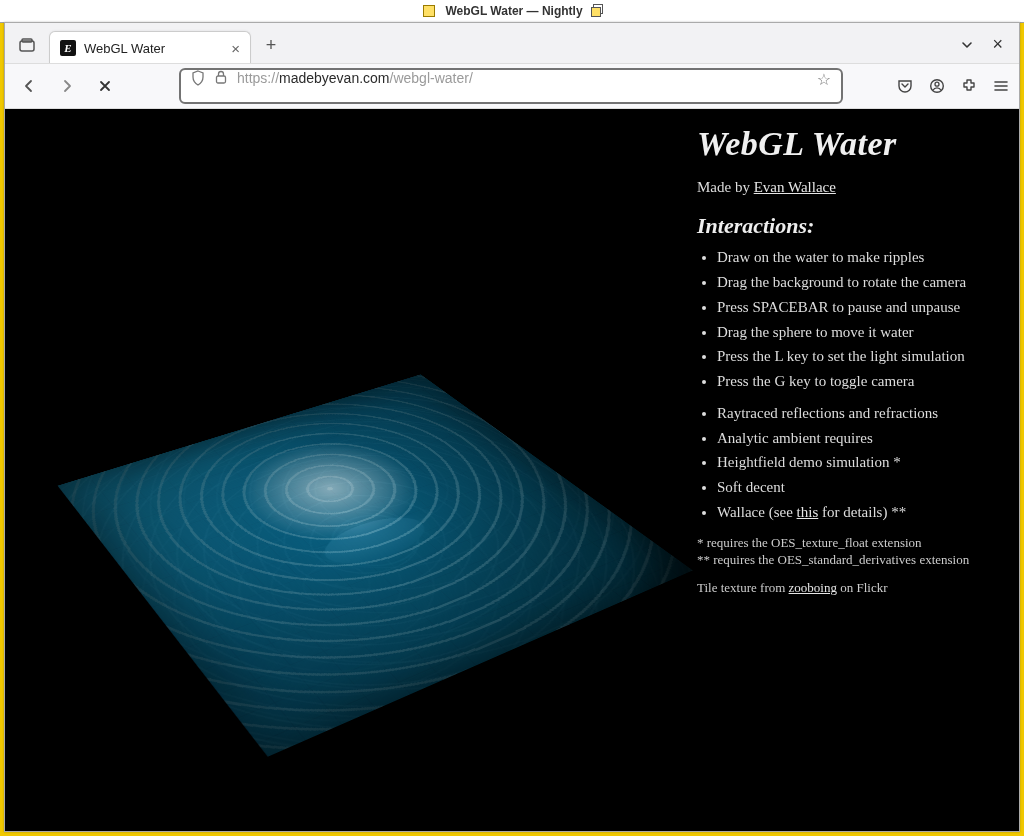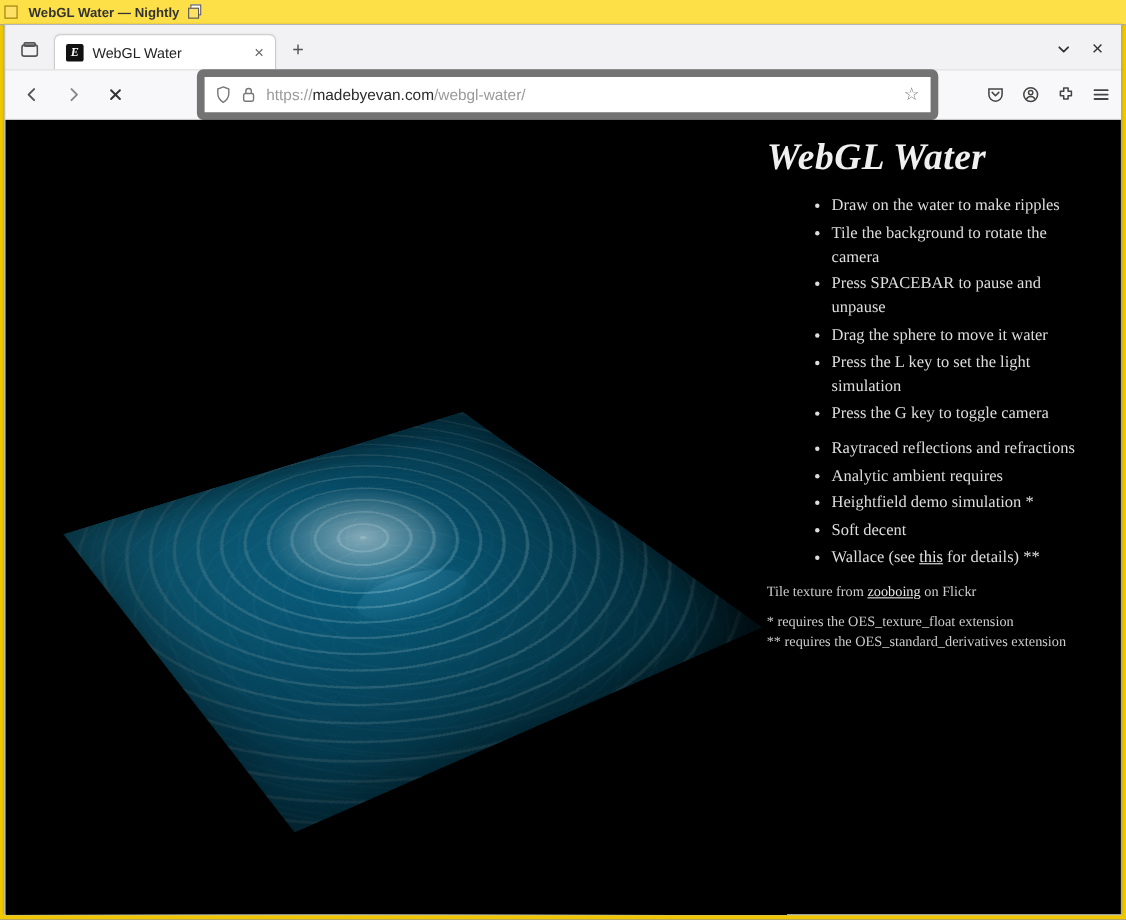--- a/index.html
+++ b/index.html
@@ -1,53 +1,53 @@
 <!DOCTYPE html>
 <html><head>
 <meta charset="utf-8">
 <style>
   html,body{margin:0;padding:0;height:100%;font-family:sans-serif;overflow:hidden;}
   .outer{width:1024px;height:836px;background:#f0c800;position:relative;box-sizing:border-box;}
   
-  .os-titlebar{height:22px;background:#fde047;border-bottom:1px solid #a0a0a0;display:flex;align-items:center;font-size:12px;color:#333;}
+  .os-titlebar{height:22px;background:#ffffff;border-bottom:1px solid #a0a0a0;display:flex;align-items:center;font-size:12px;color:#333;justify-content:center;}
   .os-titlebar .os-sq{width:12px;height:12px;border:1px solid #9a7b00;background:#ffe066;margin:0 4px;box-sizing:border-box;}
   .os-titlebar .os-title{font-weight:bold;padding:0 6px;}
   .os-titlebar .os-restore{width:14px;height:14px;position:relative;margin-left:2px;}
   .os-titlebar .os-restore:before,.os-titlebar .os-restore:after{content:"";position:absolute;width:8px;height:8px;border:1px solid #555;background:#fff;}
   .os-titlebar .os-restore:before{left:2px;top:0;}
   .os-titlebar .os-restore:after{left:0;top:3px;background:#ffe066;}
   
   .browser{position:absolute;left:4px;right:4px;top:22px;bottom:4px;background:#ffffff;border:1px solid #aaa;box-shadow:0 0 2px rgba(0,0,0,.25);display:flex;flex-direction:column;}
   .tabstrip{height:40px;background:#f2f2f4;display:flex;align-items:flex-end;padding:0 6px;gap:6px;}
   .tab-side-btn{width:32px;height:28px;display:flex;align-items:center;justify-content:center;color:#555;border-radius:4px;margin-bottom:4px;font-size:16px;}
   .tab{height:32px;background:#fff;border:1px solid #ccc;border-bottom:none;border-radius:6px 6px 0 0;display:flex;align-items:center;padding:0 10px;gap:8px;min-width:180px;margin-bottom:-1px;font-size:13px;color:#222;box-shadow:0 -1px 2px rgba(0,0,0,.04);}
   .tab .favicon{width:16px;height:16px;background:#111;color:#fff;font-family:Georgia,serif;font-style:italic;font-weight:bold;font-size:11px;display:flex;align-items:center;justify-content:center;border-radius:2px;}
   .tab .close{margin-left:auto;color:#666;font-size:15px;line-height:1;cursor:pointer;}
   .newtab{width:28px;height:28px;display:flex;align-items:center;justify-content:center;color:#555;font-size:18px;margin-bottom:4px;}
   .tab-right{margin-left:auto;display:flex;align-items:center;gap:18px;margin-bottom:8px;padding-right:10px;color:#333;}
   .tab-right span{font-size:16px;}
   .toolbar{height:44px;background:#f8f8fa;border-top:1px solid #ddd;border-bottom:1px solid #ddd;display:flex;align-items:center;padding:0 10px;gap:10px;}
   .tb-btn{width:28px;height:28px;display:flex;align-items:center;justify-content:center;color:#555;font-size:17px;border-radius:4px;}
-  .urlbar{flex:1;height:32px;background:#fff;border:7px solid #737373;border-radius:6px;display:flex;align-items:center;padding:0 10px;gap:10px;color:#888;font-size:14px;max-width:640px;}
+  .urlbar{flex:1;height:32px;background:#fff;border:2px solid #737373;border-radius:6px;display:flex;padding:0 10px;gap:10px;color:#888;font-size:14px;max-width:640px;}
   .urlbar .shield,.urlbar .lock{color:#777;font-size:13px;}
   .urlbar .addr{flex:1;white-space:nowrap;overflow:hidden;}
   .urlbar .addr .dim{color:#9a9a9a;}
   .urlbar .addr .strong{color:#2b2b2b;}
   .urlbar .star{color:#777;font-size:16px;}
   .rt-icons{display:flex;align-items:center;gap:16px;margin-left:auto;color:#444;}
   .rt-icons span{font-size:16px;}
   
   .page{flex:1;background:#000;position:relative;overflow:hidden;font-family:Georgia,'Times New Roman',serif;color:#ddd;}
   .sidebar{position:absolute;right:22px;top:10px;width:300px;}
   .sidebar h1{font-style:italic;font-weight:bold;font-size:34px;margin:6px 0 14px;color:#f0f0f0;letter-spacing:.5px;}
   .sidebar p{font-size:15px;line-height:1.35;margin:0 0 14px;color:#ddd;}
   .sidebar a{color:#e6e6e6;text-decoration:underline;}
   .sidebar h2{font-style:italic;font-weight:bold;font-size:22px;margin:16px 0 8px;color:#eee;}
   .sidebar ul{margin:0 0 10px;padding-left:20px;}
-  .sidebar li{font-size:15px;line-height:1.45;color:#ddd;margin-bottom:3px;margin-left:39px;}
+  .sidebar li{font-size:15px;line-height:1.45;color:#ddd;margin-bottom:3px;}
   .sidebar .footnote{font-size:13px;color:#ccc;line-height:1.35;margin:10px 0;}
   
   .stage{position:absolute;left:0;top:120px;width:710px;height:640px;perspective:1300px;perspective-origin:50% 35%;}
   .pool{position:absolute;left:50%;top:50%;width:460px;height:460px;transform-style:preserve-3d;transform:translate(-50%,-55%) rotateX(58deg) rotateZ(-32deg);}
   .face{position:absolute;background-size:34px 34px;}
   .tile-dark{background-color:#0a3c3c;background-image:linear-gradient(#031a1a 1.5px,transparent 1.5px),linear-gradient(90deg,#031a1a 1.5px,transparent 1.5px);}
   .tile-rim{background-color:#c9c9c9;background-image:linear-gradient(#8e8e8e 1.5px,transparent 1.5px),linear-gradient(90deg,#8e8e8e 1.5px,transparent 1.5px);background-size:30px 30px;}
   
   .floor{width:460px;height:460px;left:0;top:0;transform:translateZ(-260px);filter:brightness(.85);}
   
@@ -198,41 +198,45 @@
           <div class="face tile-rim rim-w"></div>
           <div class="face tile-rim rim-e"></div>
           <div class="ball"></div>
           <div class="water"></div>
         </div>
         <div class="mask"></div>
       </div>
 
       <div class="sidebar">
         <h1>WebGL Water</h1>
+        <p>
+          <span>Made by </span><a href="#">Evan Wallace</a>
+        </p>
+        <h2>Interactions:</h2>
         <ul>
           <li>Draw on the water to make ripples</li>
-          <li>Tile the background to rotate the camera</li>
+          <li>Drag the background to rotate the camera</li>
           <li>Press SPACEBAR to pause and unpause</li>
           <li>Drag the sphere to move it water</li>
           <li>Press the L key to set the light simulation</li>
           <li>Press the G key to toggle camera</li>
         </ul>
         <ul>
           <li>Raytraced reflections and refractions</li>
           <li>Analytic ambient requires</li>
           <li>Heightfield demo simulation *</li>
           <li>Soft decent</li>
           <li>
             <span>Wallace (see </span><a href="#">this</a><span> for details) **</span>
           </li>
         </ul>
         <p class="footnote">
-          <span>Tile texture from </span><a href="#">zooboing</a><span> on Flickr</span>
-        </p>
-        <p class="footnote">
           <span>* requires the OES_texture_float extension</span><br>
           <span>** requires the OES_standard_derivatives extension</span>
         </p>
+        <p class="footnote">
+          <span>Tile texture from </span><a href="#">zooboing</a><span> on Flickr</span>
+        </p>
       </div>
 
     </div>
   </div>
 </div>
 
 </body></html>

